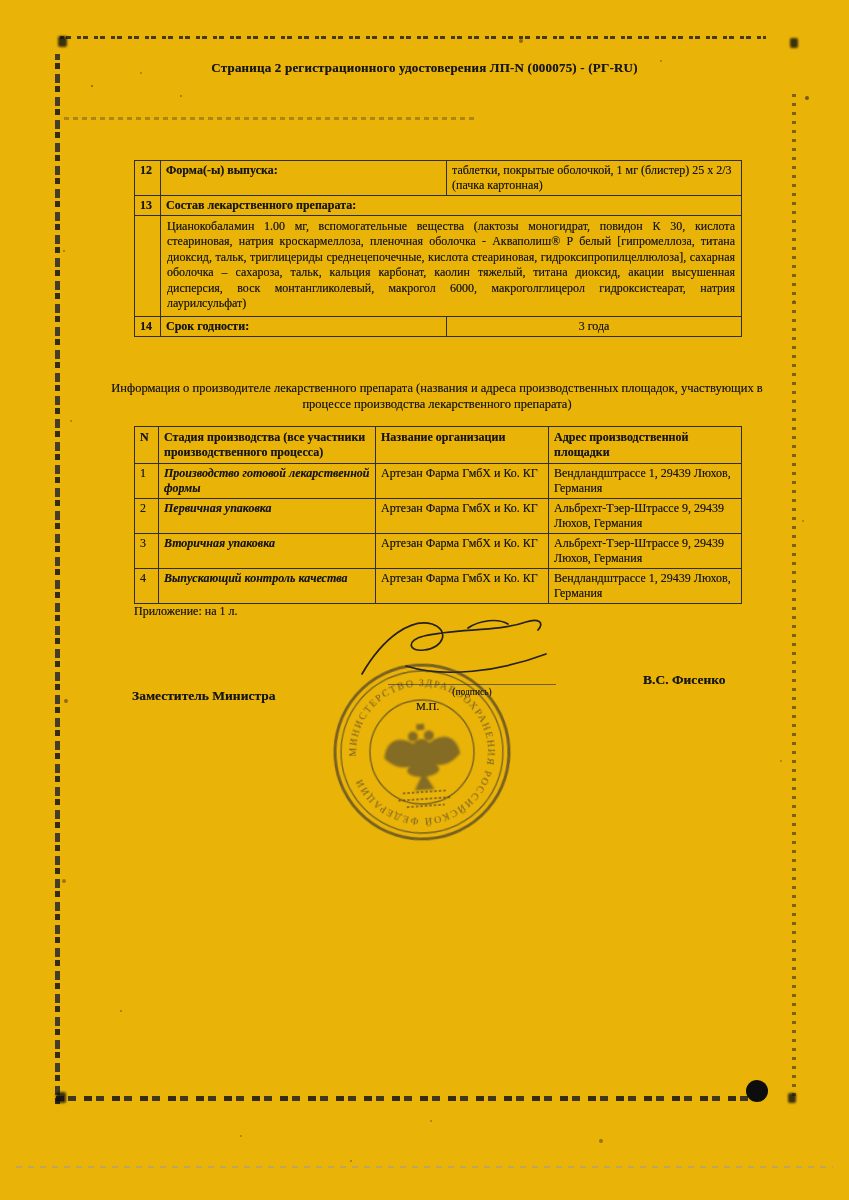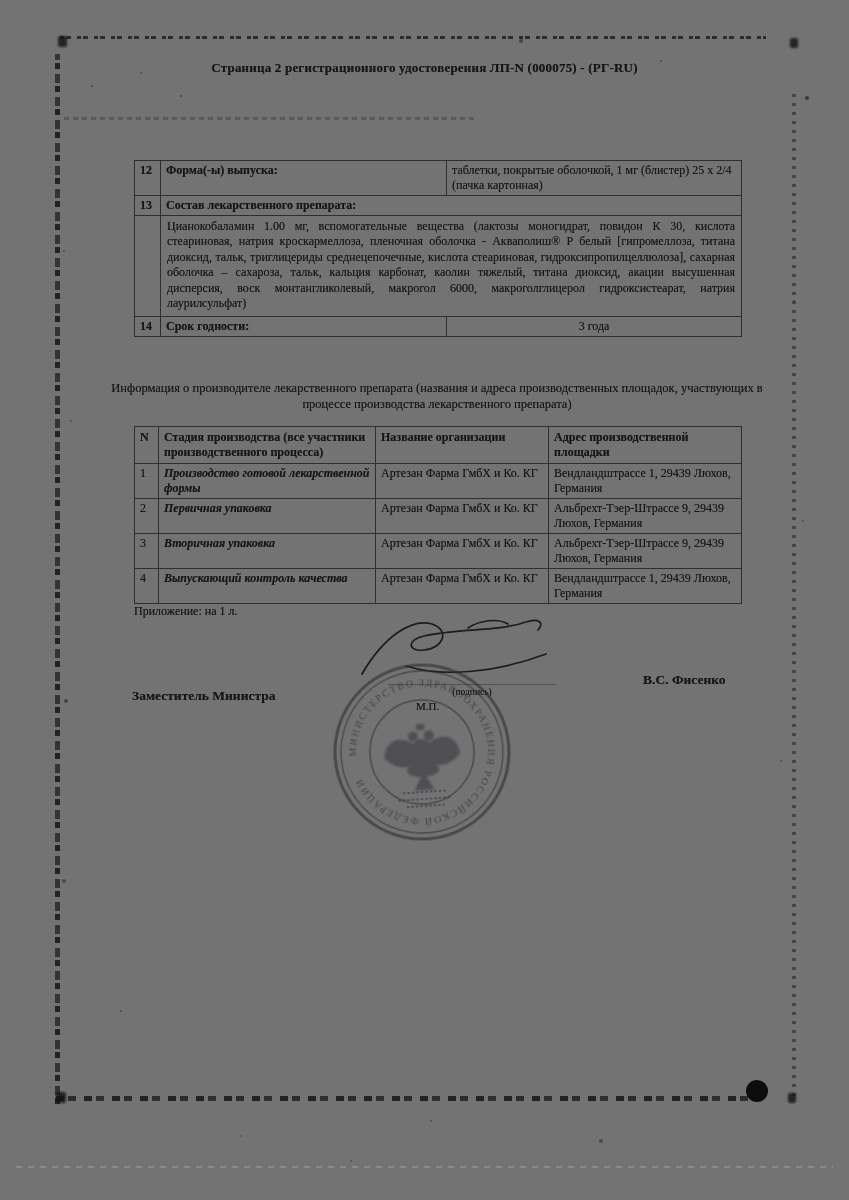--- a/index.html
+++ b/index.html
@@ -1,19 +1,19 @@
 <!DOCTYPE html>
 <html><head>
 <meta charset="utf-8">
 <style>
   * { margin:0; padding:0; box-sizing:border-box; }
   html,body { background:#ffffff; }
   .page {
     position:relative; width:849px; height:1200px; margin:0 auto;
-    background:#737373; overflow:hidden;
+    background:#eab308; overflow:hidden;
     font-family:"Liberation Serif","DejaVu Serif",serif; color:#161616;
   }
   .page .txt { text-shadow:0 0 .4px rgba(20,20,20,.55); }
 
   
   .doc-header {
     position:absolute; top:60px; left:0; right:0; text-align:center;
     font-size:13px; font-weight:bold; letter-spacing:.2px;
   }
 
@@ -115,21 +115,21 @@
   <table class="t1">
     <colgroup>
         <col style="width:26px">
         <col style="width:286px">
         <col style="width:295px">
       </colgroup>
     <tbody>
         <tr>
       <td class="num txt">12</td>
       <td class="lbl txt">Форма(-ы) выпуска:</td>
-      <td class="val txt">таблетки, покрытые оболочкой, 1 мг (блистер) 25 х 2/4 (пачка картонная)</td>
+      <td class="val txt">таблетки, покрытые оболочкой, 1 мг (блистер) 25 х 2/3 (пачка картонная)</td>
     </tr>
     <tr>
       <td class="num txt">13</td>
       <td class="lbl txt" colspan="2">Состав лекарственного препарата:</td>
     </tr>
     <tr>
       <td></td>
       <td class="composition txt" colspan="2">Цианокобаламин 1.00 мг, вспомогательные вещества (лактозы моногидрат, повидон К 30, кислота стеариновая, натрия кроскармеллоза, пленочная оболочка - Акваполиш® Р белый [гипромеллоза, титана диоксид, тальк, триглицериды среднецепочечные, кислота стеариновая, гидроксипропилцеллюлоза], сахарная оболочка – сахароза, тальк, кальция карбонат, каолин тяжелый, титана диоксид, акации высушенная дисперсия, воск монтангликолевый, макрогол 6000, макроголглицерол гидроксистеарат, натрия лаурилсульфат)</td>
     </tr>
     <tr>

